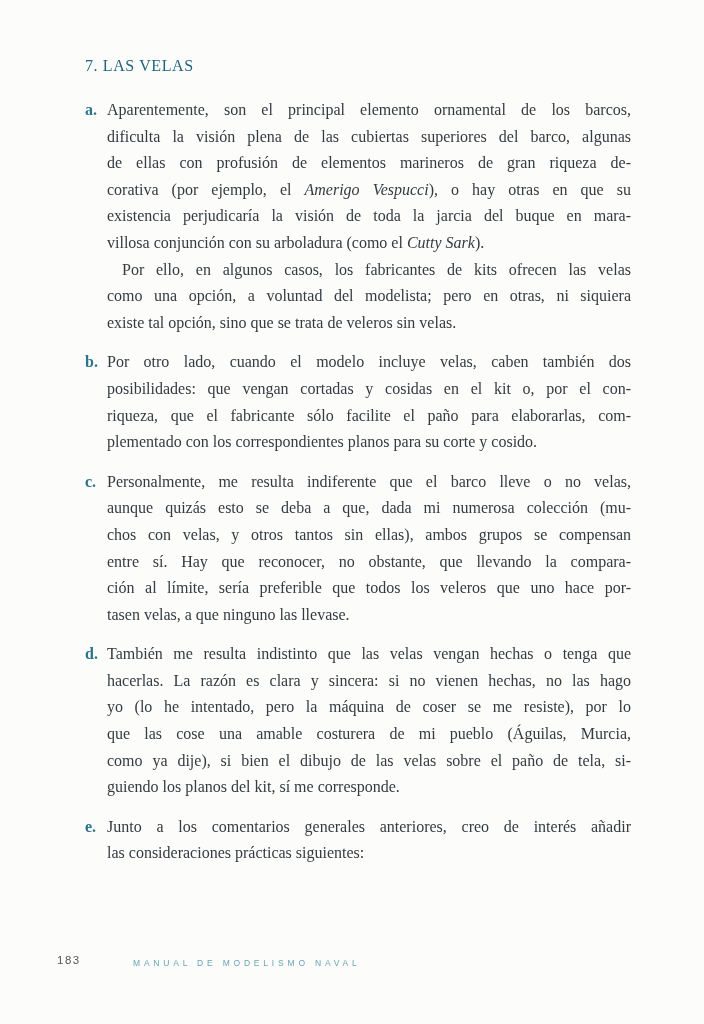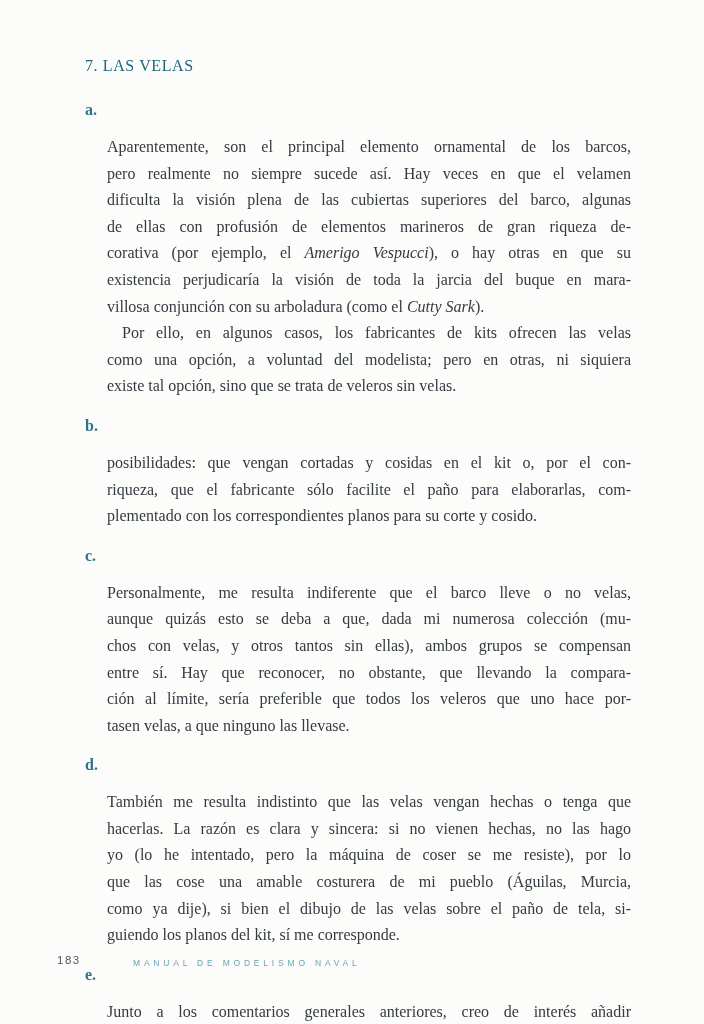--- a/index.html
+++ b/index.html
@@ -32,21 +32,21 @@
     margin-bottom:13px;
   }
   .para-label {
     flex:0 0 22px;
     width:22px;
     font-weight:bold;
     font-size:16px;
     line-height:26.6px;
     color:var(--label,#2c7489);
   }
-  .para-body { flex:1 1 auto; width:524px;margin-top:37px; }
+  .para-body { flex:1 1 auto; width:524px; }
   .line {
     font-size:16px;
     line-height:26.6px;
     white-space:nowrap;
     text-align:left;
   }
   .line.j {
     white-space:normal;
     text-align:justify;
     text-align-last:justify;
@@ -80,34 +80,34 @@
 <body>
 
 <div class="page">
   <div class="content">
     <h1 class="heading">7. LAS VELAS</h1>
     <div>
         <div class="para-row">
           <span class="para-label">a.</span>
           <div class="para-body">
             <div class="line j">Aparentemente, son el principal elemento ornamental de los barcos,</div>
-            <div class="line j">pero realmente no siempre sucede así. Hay veces en que el velamen</div>
             <div class="line j">dificulta la visión plena de las cubiertas superiores del barco, algunas</div>
             <div class="line j">de ellas con profusión de elementos marineros de gran riqueza de-</div>
             <div class="line j">corativa (por ejemplo, el <em>Amerigo Vespucci</em>), o hay otras en que su</div>
             <div class="line j">existencia perjudicaría la visión de toda la jarcia del buque en mara-</div>
             <div class="line">villosa conjunción con su arboladura (como el <em>Cutty Sark</em>).</div>
             <div class="line j indent">Por ello, en algunos casos, los fabricantes de kits ofrecen las velas</div>
             <div class="line j">como una opción, a voluntad del modelista; pero en otras, ni siquiera</div>
             <div class="line">existe tal opción, sino que se trata de veleros sin velas.</div>
           </div>
         </div>
         <div class="para-row">
           <span class="para-label">b.</span>
           <div class="para-body">
+            <div class="line j">Por otro lado, cuando el modelo incluye velas, caben también dos</div>
             <div class="line j">posibilidades: que vengan cortadas y cosidas en el kit o, por el con-</div>
             <div class="line j">riqueza, que el fabricante sólo facilite el paño para elaborarlas, com-</div>
             <div class="line">plementado con los correspondientes planos para su corte y cosido.</div>
           </div>
         </div>
         <div class="para-row">
           <span class="para-label">c.</span>
           <div class="para-body">
             <div class="line j">Personalmente, me resulta indiferente que el barco lleve o no velas,</div>
             <div class="line j">aunque quizás esto se deba a que, dada mi numerosa colección (mu-</div>

